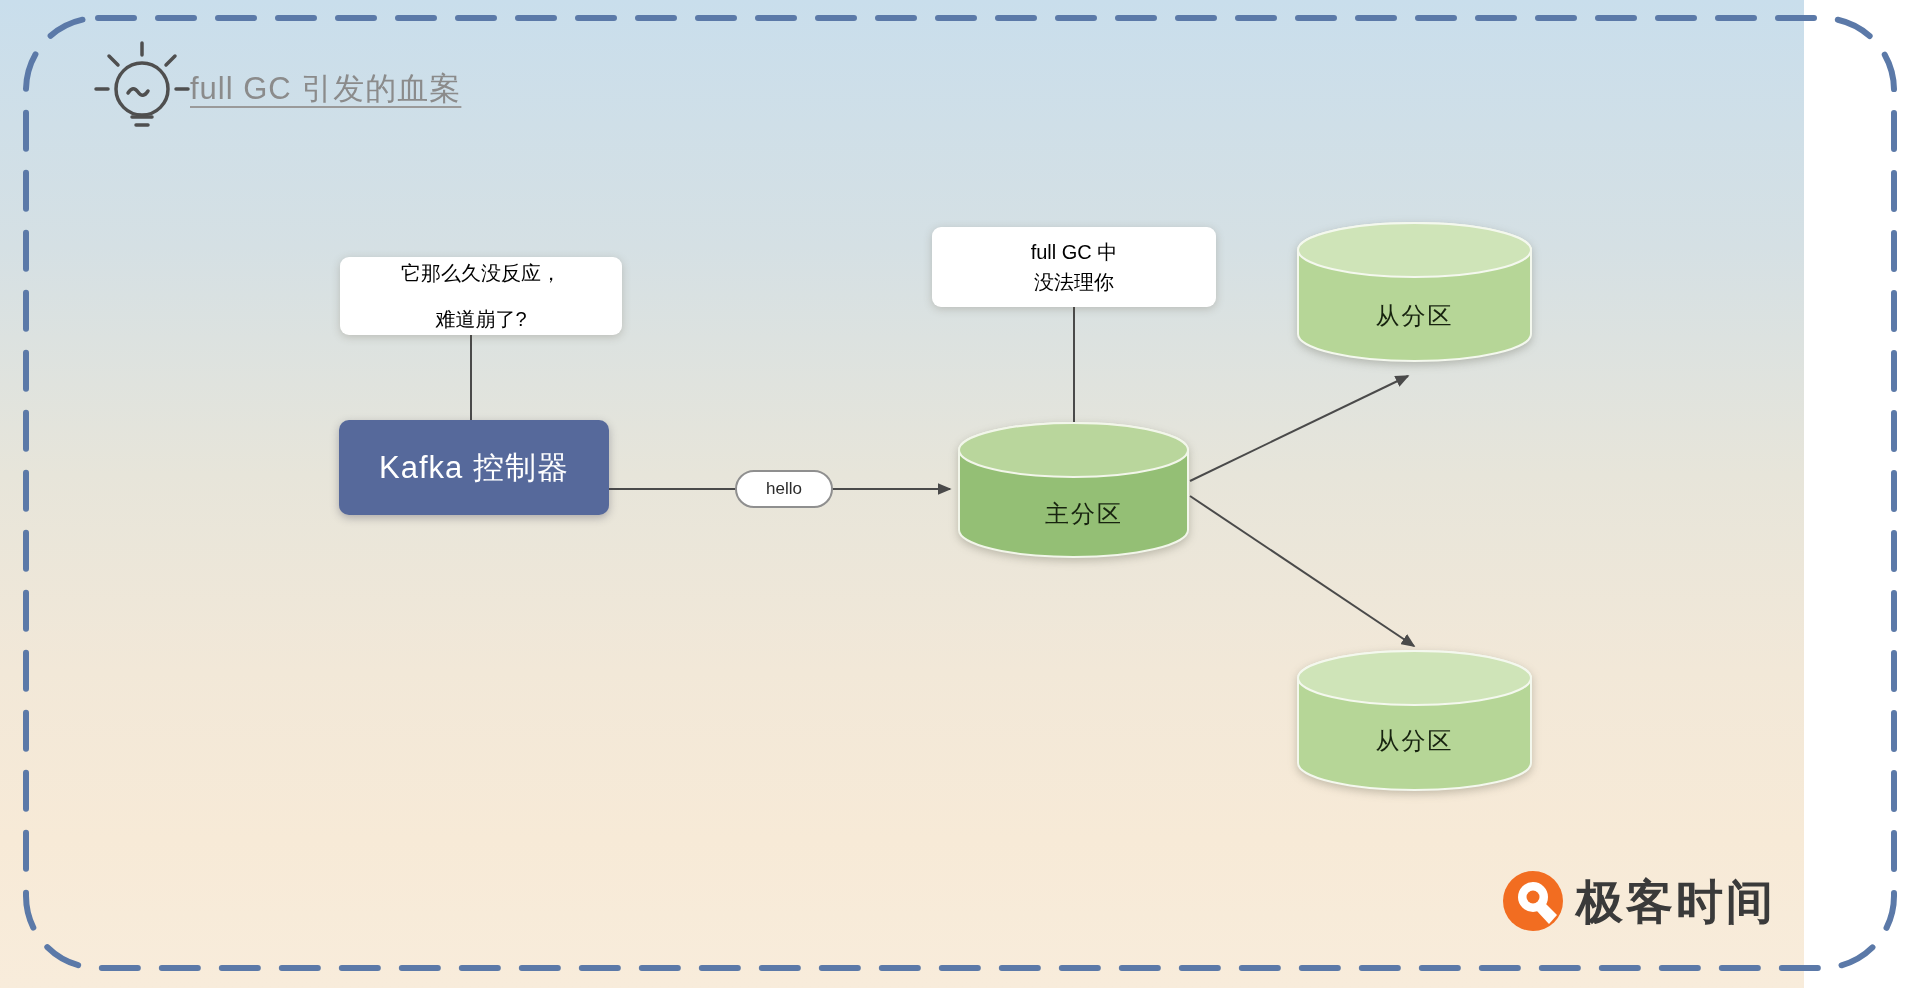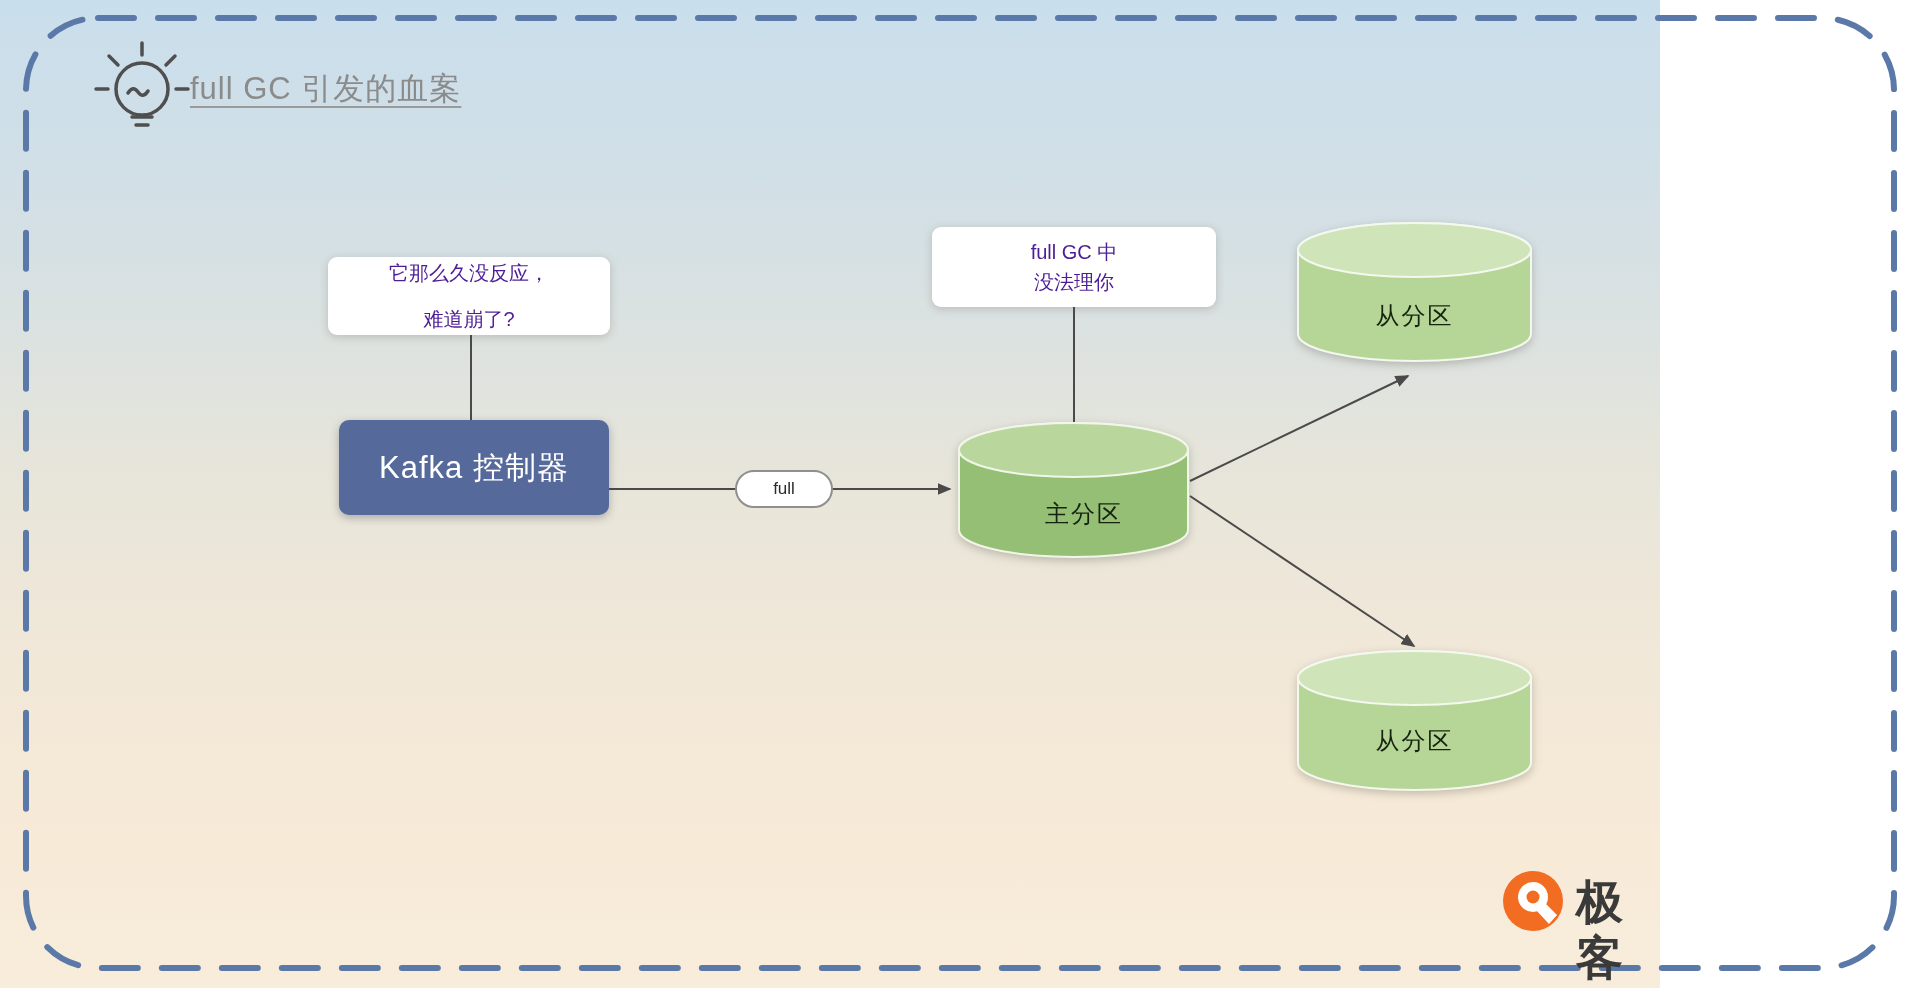--- a/index.html
+++ b/index.html
@@ -1,43 +1,43 @@
 <!DOCTYPE html>
 <html><head>
 <meta charset="utf-8">
 <style>
   html, body { margin: 0; padding: 0; }
   body {
     width: 1920px; height: 988px; overflow: hidden;
     font-family: "Liberation Sans", "DejaVu Sans", sans-serif;
   }
   .stage {
-    position: relative; width: 1660px; height: 988px;
+    position: relative; width: 1804px; height: 988px;
     background: linear-gradient(180deg,
       #c9deec 0%, #d5e0e4 25%, #e7e5da 48%,
       #f2e8d8 68%, #f7ead7 85%, #f8ecdb 100%);
   }
   svg.layer { position: absolute; left: 0; top: 0; width: 1920px; height: 988px; display: block; }
 
   .abs { position: absolute; box-sizing: border-box; }
 
   .page-title {
     left: 190px; top: 68px;
     font-size: 31px; color: #8b8b8b; letter-spacing: 1px;
     text-decoration: underline; text-underline-offset: 7px;
     text-decoration-thickness: 2px; text-decoration-color: #9a9a9a;
   }
 
   .callout {
     background: #ffffff; border-radius: 9px;
     box-shadow: 0 2px 8px rgba(90,80,60,0.25);
     display: flex; flex-direction: column; align-items: center; justify-content: center;
-    font-size: 20px; color: #4c1d95; line-height: 1.5; text-align: center;
+    font-size: 20px; color: #000000; line-height: 1.5; text-align: center;
   }
-  .callout-controller { left: 328px; top: 257px; width: 282px; height: 78px; gap: 16px; }
+  .callout-controller { left: 340px; top: 257px; width: 282px; height: 78px; gap: 16px; }
   .callout-gc        { left: 932px; top: 227px; width: 284px; height: 80px; }
 
   .controller-box {
     left: 339px; top: 420px; width: 270px; height: 95px;
     background: #56699b; border-radius: 10px;
     box-shadow: 0 3px 8px rgba(60,60,80,0.35);
     display: flex; align-items: center; justify-content: center;
     color: #ffffff; font-size: 31px; letter-spacing: 1px;
   }
 
@@ -131,21 +131,21 @@
   <div class="abs callout callout-gc">
     <div>full GC 中</div>
     <div>没法理你</div>
   </div>
 
   <div class="abs controller-box">
     <span>Kafka 控制器</span>
   </div>
 
   <div class="abs message-pill">
-    <span>full</span>
+    <span>hello</span>
   </div>
 
   <div class="abs cyl-label label-leader">主分区</div>
   <div class="abs cyl-label label-follower-top">从分区</div>
   <div class="abs cyl-label label-follower-bottom">从分区</div>
 
   <div class="abs brand-text">极客时间</div>
 
 </div>
 

